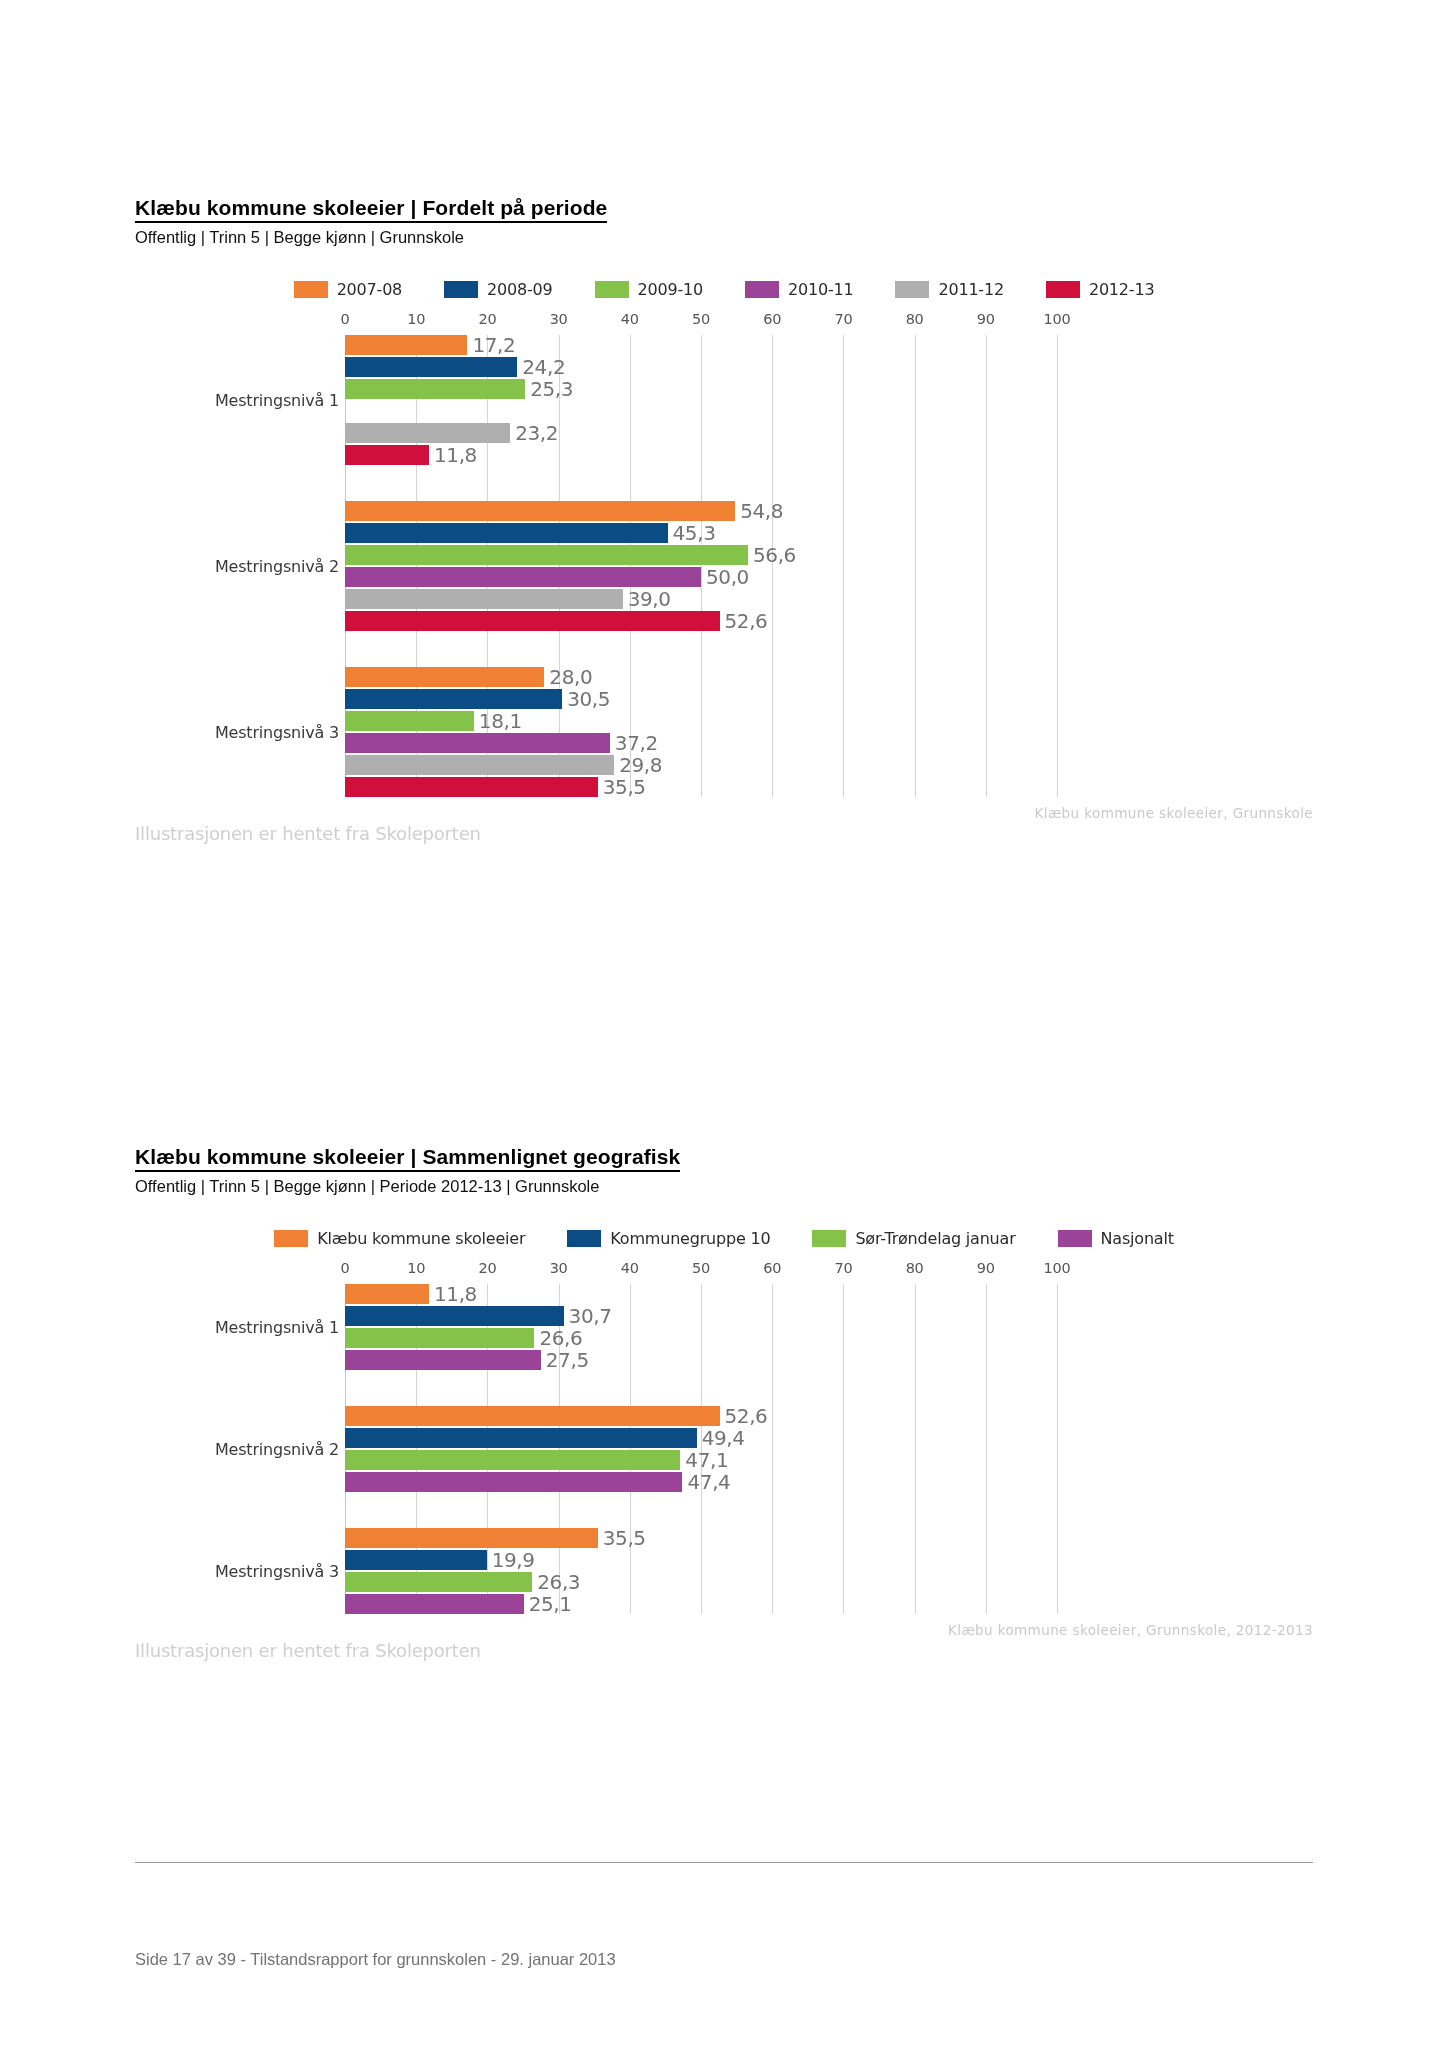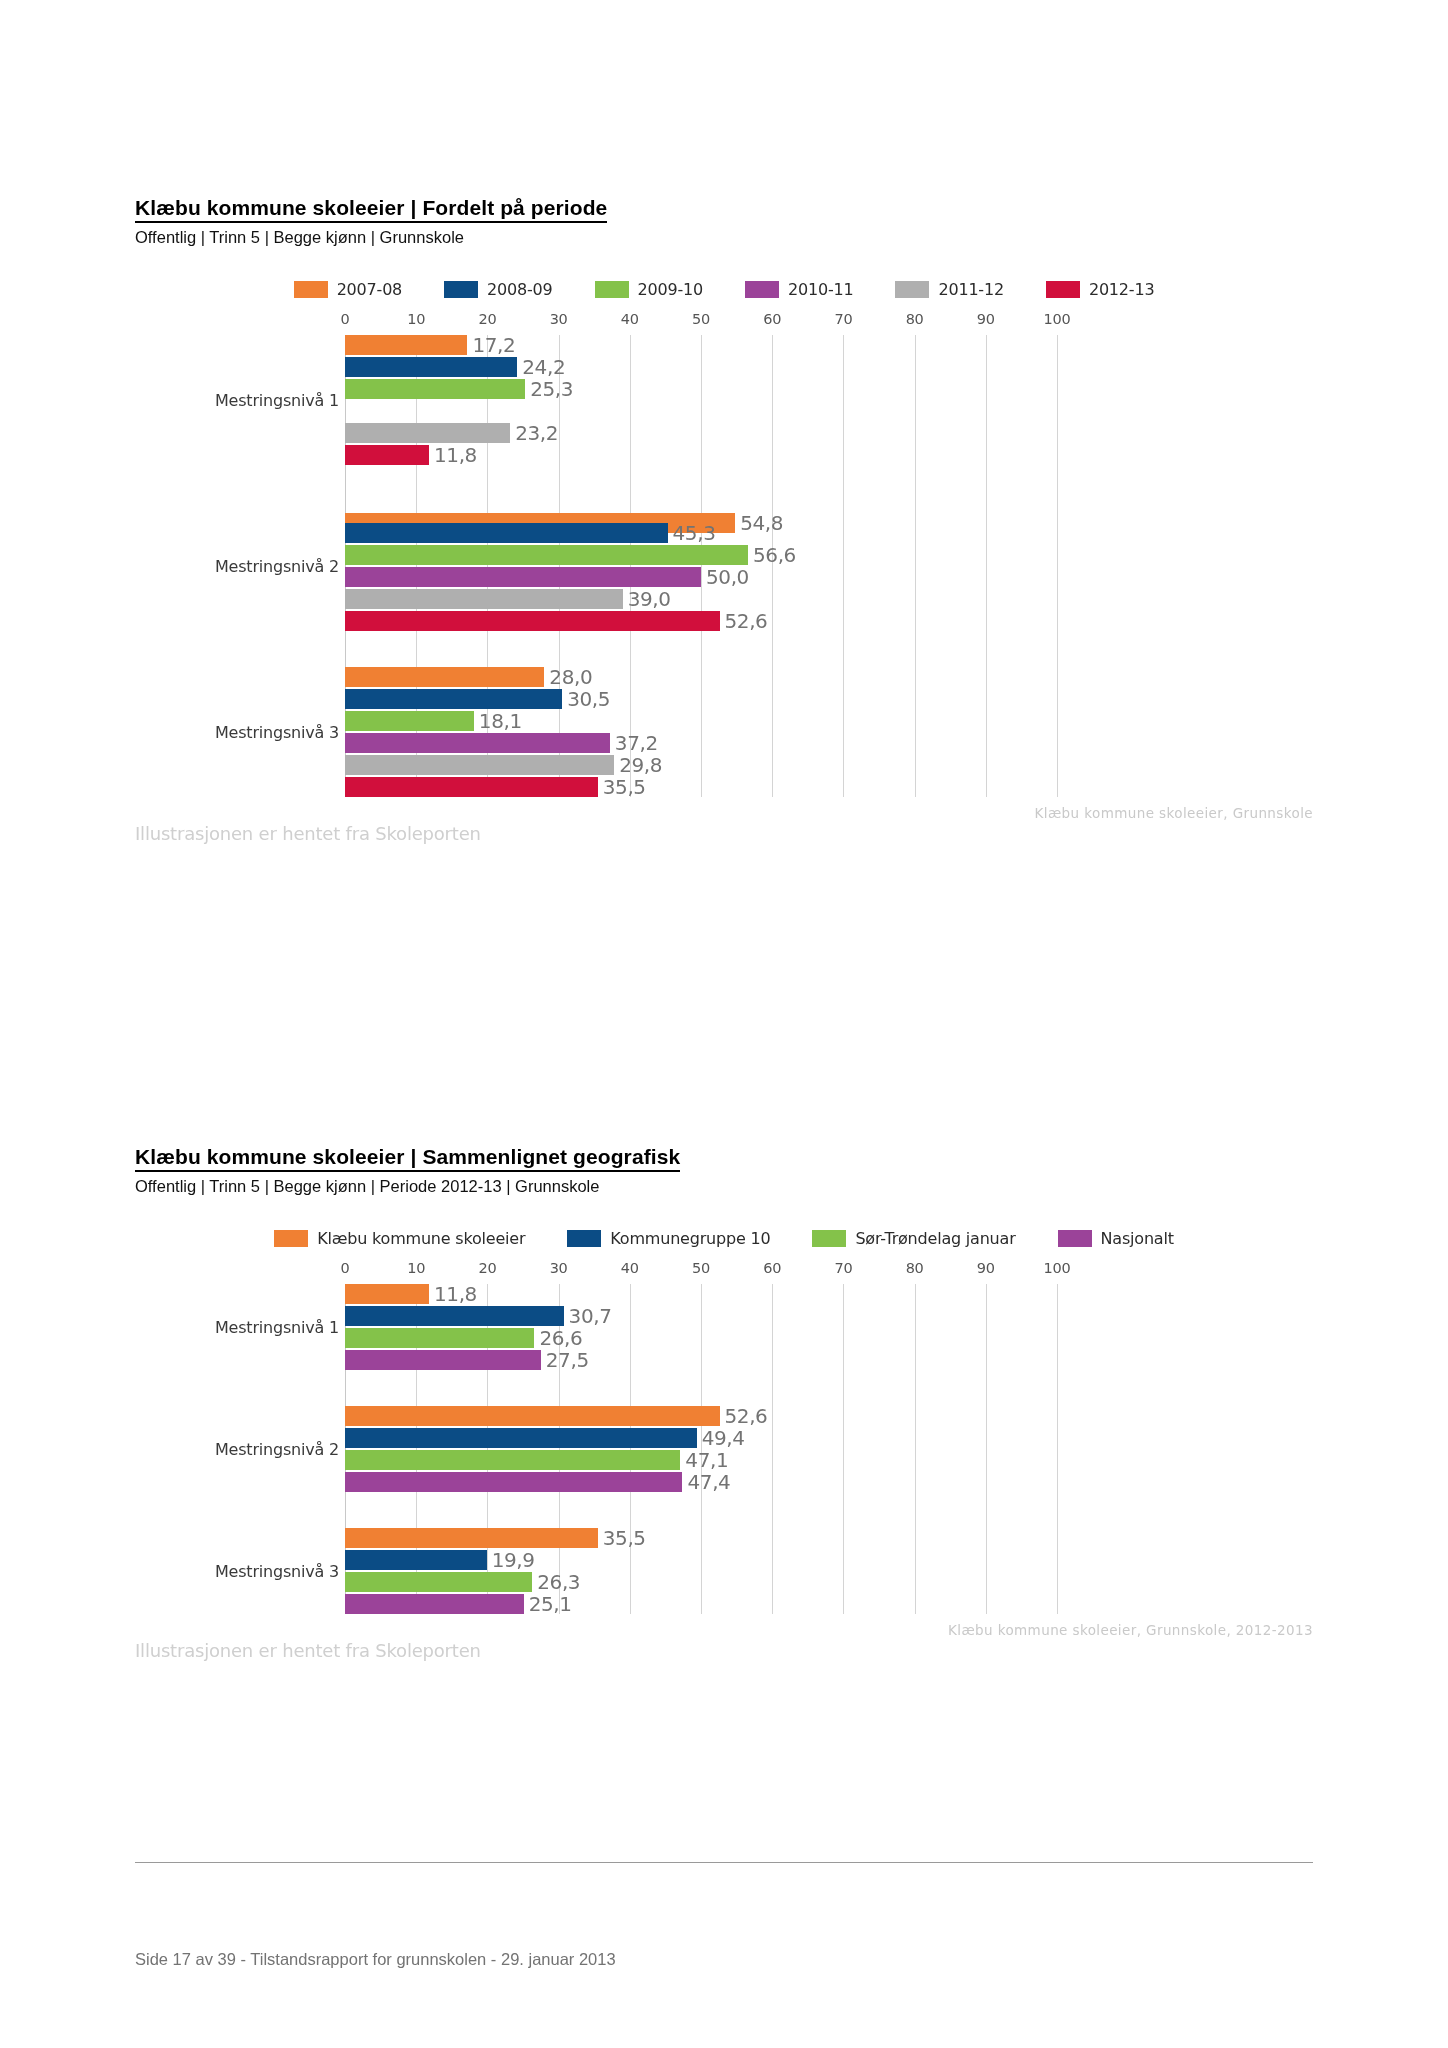--- a/index.html
+++ b/index.html
@@ -276,21 +276,21 @@
                 <div class="bar-row" style="position: absolute; left: 0px; right: 0px; top: 88px;">
                   <div class="bar" style="width: 165.184px; background: rgb(175, 175, 175);"></div>
                   <div class="bar-value" style="left: 165.184px;">23,2</div>
                 </div>
                 <div class="bar-row" style="position: absolute; left: 0px; right: 0px; top: 110px;">
                   <div class="bar" style="width: 84.016px; background: rgb(209, 15, 60);"></div>
                   <div class="bar-value" style="left: 84.016px;">11,8</div>
                 </div>
               </div>
               <div class="group" style="position: absolute; left: 0px; right: 0px; top: 166px; height: 130px;">
-                <div class="bar-row" style="position: absolute; left: 0px; right: 0px; top: 12px;">
+                <div class="bar-row" style="position: absolute; left: 0px; right: 0px; top: 0px;">
                   <div class="bar" style="width: 390.176px; background: rgb(240, 128, 51);"></div>
                   <div class="bar-value" style="left: 390.176px;">54,8</div>
                 </div>
                 <div class="bar-row" style="position: absolute; left: 0px; right: 0px; top: 22px;">
                   <div class="bar" style="width: 322.536px; background: rgb(11, 76, 133);"></div>
                   <div class="bar-value" style="left: 322.536px;">45,3</div>
                 </div>
                 <div class="bar-row" style="position: absolute; left: 0px; right: 0px; top: 44px;">
                   <div class="bar" style="width: 402.992px; background: rgb(132, 194, 74);"></div>
                   <div class="bar-value" style="left: 402.992px;">56,6</div>

